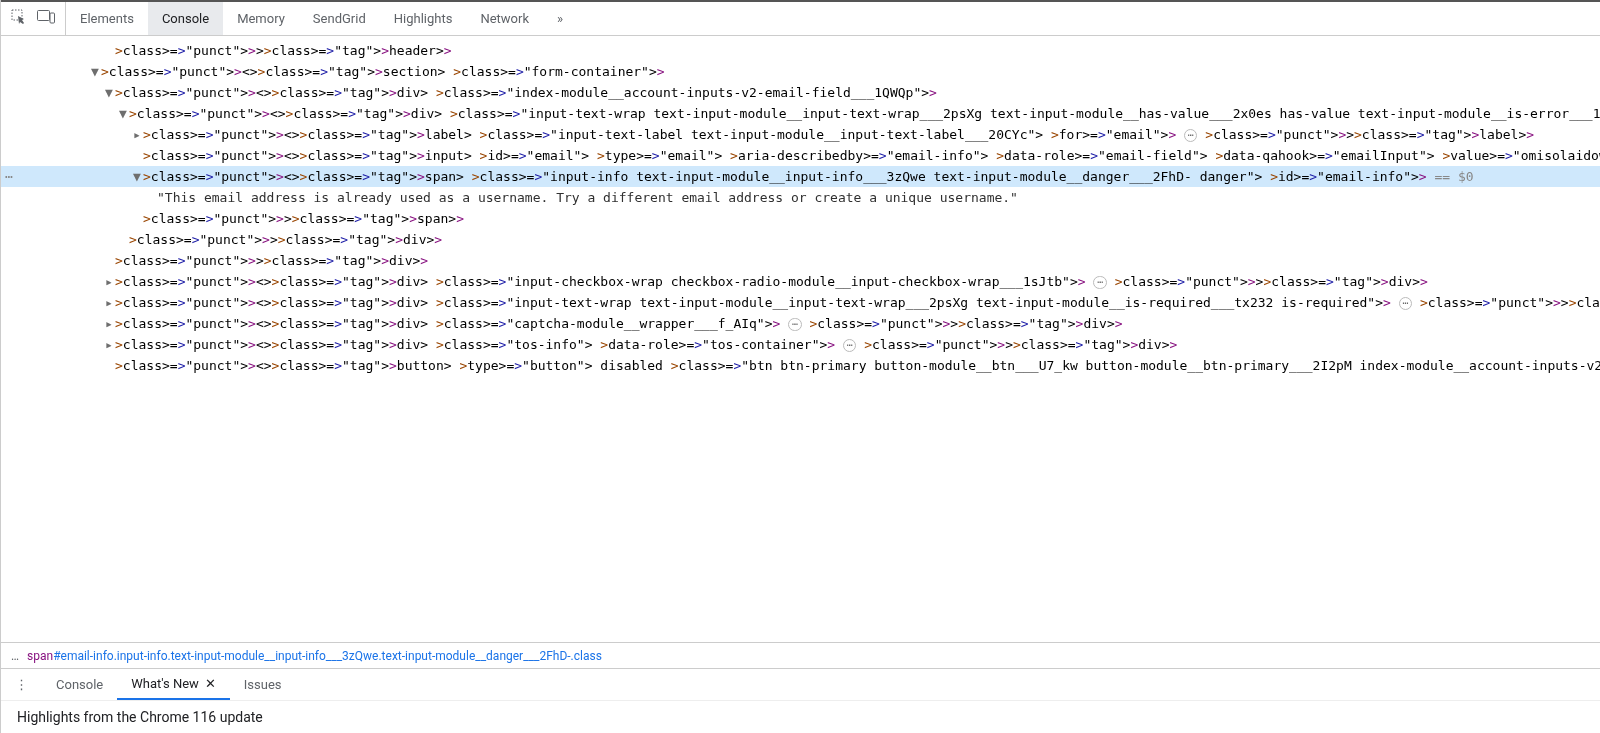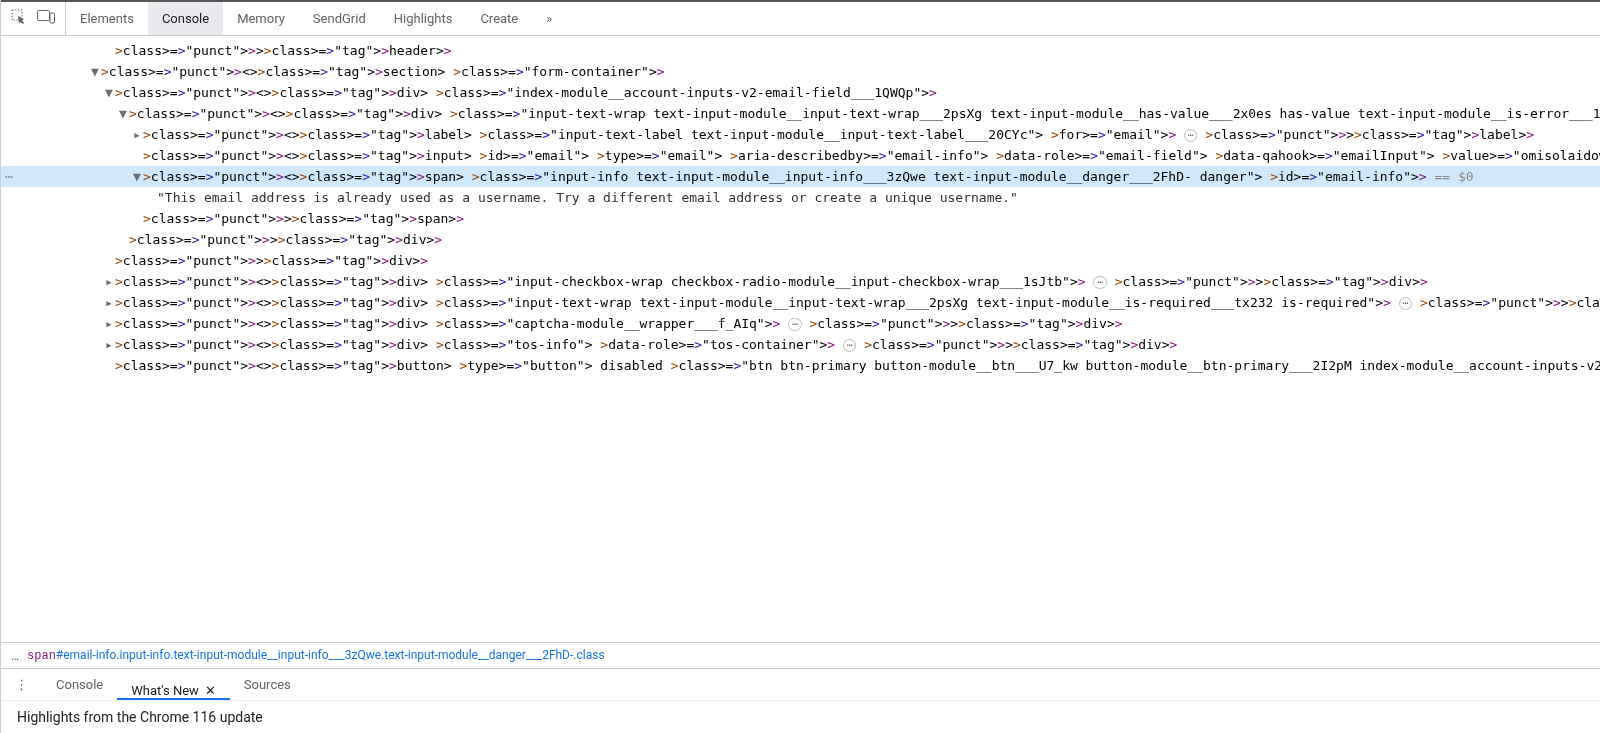--- a/index.html
+++ b/index.html
@@ -37,26 +37,26 @@
 .txt { color: #303030; }
 .grey { color: #888; }
 .caret { color: #6e6e6e; display: inline-block; width: 10px; }
 .ellips { display: inline-block; border: 1px solid #bbb; border-radius: 7px; font-size: 9px; padding: 0 3px; color: #666; line-height: 11px; vertical-align: middle; }
 .pad1 { padding-left: 90px; }
 .pad2 { padding-left: 104px; }
 .pad3 { padding-left: 118px; }
 .pad4 { padding-left: 132px; }
 .pad5 { padding-left: 146px; }
 .breadcrumb-bar { border-top: 1px solid #ccc; height: 26px; display: flex; align-items: center; font-size: 12px; padding: 0 10px; gap: 8px; color: #5f6368; }
-.breadcrumb-bar .bc-sel { color: #881280; font-family: Liberation Mono, monospace; }
+.breadcrumb-bar .bc-sel { color: #881280; }
 .breadcrumb-bar .bc-class { color: #1a73e8; }
 .drawer { border-top: 1px solid #ccc; }
 .drawer-tabs { display: flex; align-items: center; height: 32px; font-size: 13px; color: #5f6368; border-bottom: 1px solid #eee; }
 .drawer-tab { padding: 0 14px; height: 100%; display: flex; align-items: center; gap: 6px; }
-.drawer-tab.active { border-bottom: 2px solid #1a73e8; color: #202124; align-items: flex-end; }
+.drawer-tab.active { border-bottom: 2px solid #1a73e8; color: #202124; }
 .drawer-body { padding: 8px 16px; font-size: 14px; color: #202124; }
 </style>
 </head>
 <body>
 
 <div class="page-pane">
   <div class="page-inner">
     <div class="logo">
       <div class="logo-mark">
         
@@ -106,21 +106,21 @@
       <span><svg width="18" height="14" viewBox="0 0 18 14">
             <rect x="0.5" y="0.5" width="12" height="10" rx="1" fill="none" stroke="#5f6368"></rect>
             <rect x="13" y="3" width="4.5" height="10" rx="1" fill="none" stroke="#5f6368"></rect>
           </svg></span>
     </div>
     <div class="dt-tab">Elements</div>
     <div class="dt-tab active">Console</div>
     <div class="dt-tab">Memory</div>
     <div class="dt-tab">SendGrid</div>
     <div class="dt-tab">Highlights</div>
-    <div class="dt-tab">Create</div>
+    <div class="dt-tab">Network</div>
     <div class="dt-tab">»</div>
 
   </div>
 
   <div class="dt-body">
     <div class="dom-pane">
       <div class="dom-tree" id="dom-tree">
           <div class="dom-line pad2"><span class="caret"></span><span <span="" class="attr-n">&gt;</span>class&gt;=<span class="attr-v" <span="">&gt;</span>"punct"&gt;<span class="punct">&gt;</span>&gt;<span <span="" class="attr-n">&gt;</span>class&gt;=<span class="attr-v" <span="">&gt;</span>"tag"&gt;<span class="punct">&gt;</span>header&gt;<span class="punct">&gt;</span></div>
           <div class="dom-line pad1"><span class="caret">▼</span><span <span="" class="attr-n">&gt;</span>class&gt;=<span class="attr-v" <span="">&gt;</span>"punct"&gt;<span class="punct">&gt;</span>&lt;&gt;<span <span="" class="attr-n">&gt;</span>class&gt;=<span class="attr-v" <span="">&gt;</span>"tag"&gt;<span class="punct">&gt;</span>section&gt; <span class="attr-n" <span="">&gt;</span>class&gt;=<span class="attr-v" <span="">&gt;</span>"form-container"&gt;<span class="punct">&gt;</span></div>
           <div class="dom-line pad2"><span class="caret">▼</span><span <span="" class="attr-n">&gt;</span>class&gt;=<span class="attr-v" <span="">&gt;</span>"punct"&gt;<span class="punct">&gt;</span>&lt;&gt;<span <span="" class="attr-n">&gt;</span>class&gt;=<span class="attr-v" <span="">&gt;</span>"tag"&gt;<span class="punct">&gt;</span>div&gt; <span class="attr-n" <span="">&gt;</span>class&gt;=<span class="attr-v" <span="">&gt;</span>"index-module__account-inputs-v2-email-field___1QWQp"&gt;<span class="punct">&gt;</span></div>
@@ -146,21 +146,21 @@
 
       </div>
       <div class="drawer">
         <div class="drawer-tabs">
           <div class="drawer-tab">⋮</div>
           <div class="drawer-tab">Console</div>
           <div class="drawer-tab active">
               <span>What's New</span>
               <span>✕</span>
             </div>
-          <div class="drawer-tab">Sources</div>
+          <div class="drawer-tab">Issues</div>
 
         </div>
         <div class="drawer-body">Highlights from the Chrome 116 update</div>
       </div>
     </div>
 
   </div>
 </div>
 
 </body></html>

